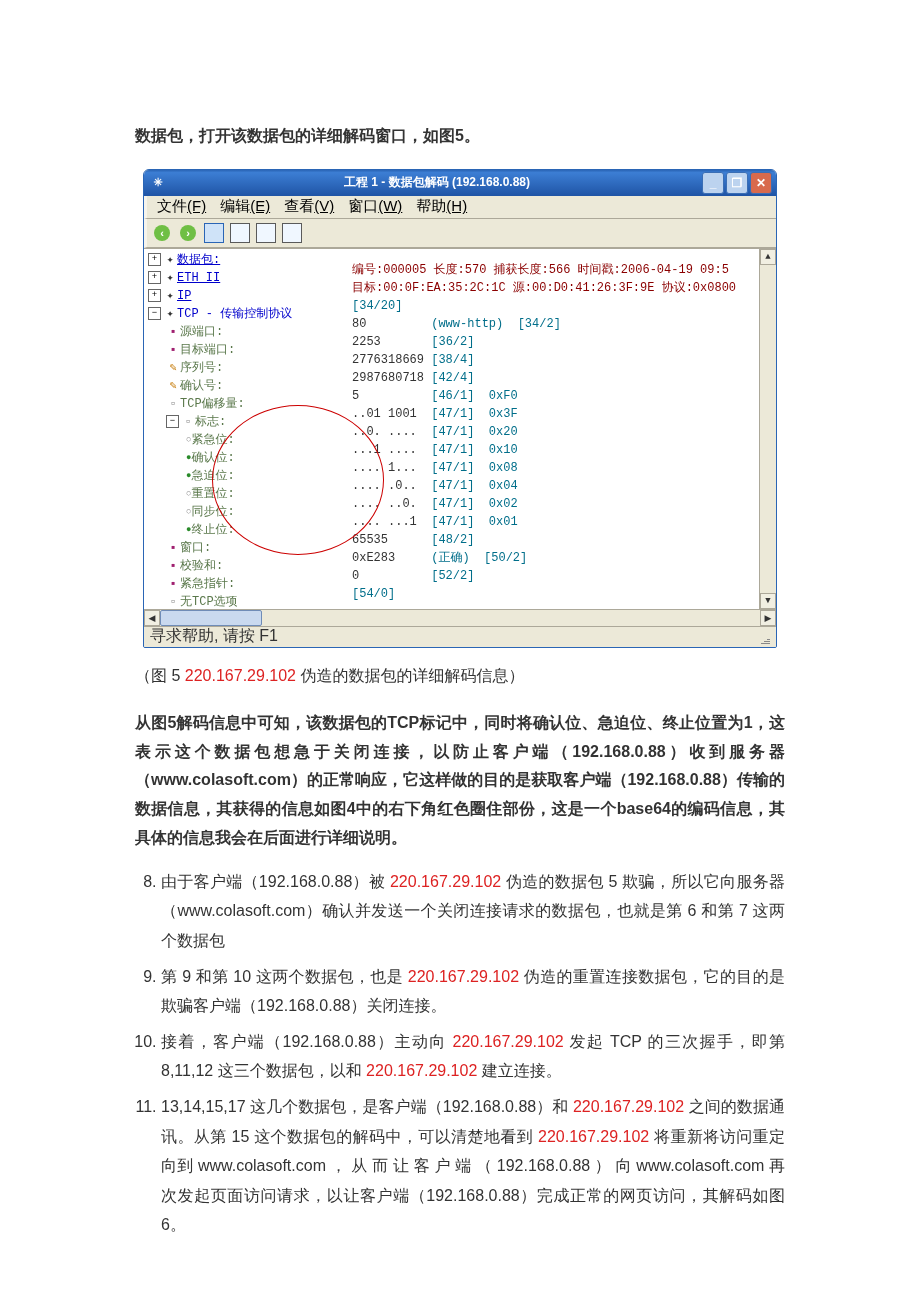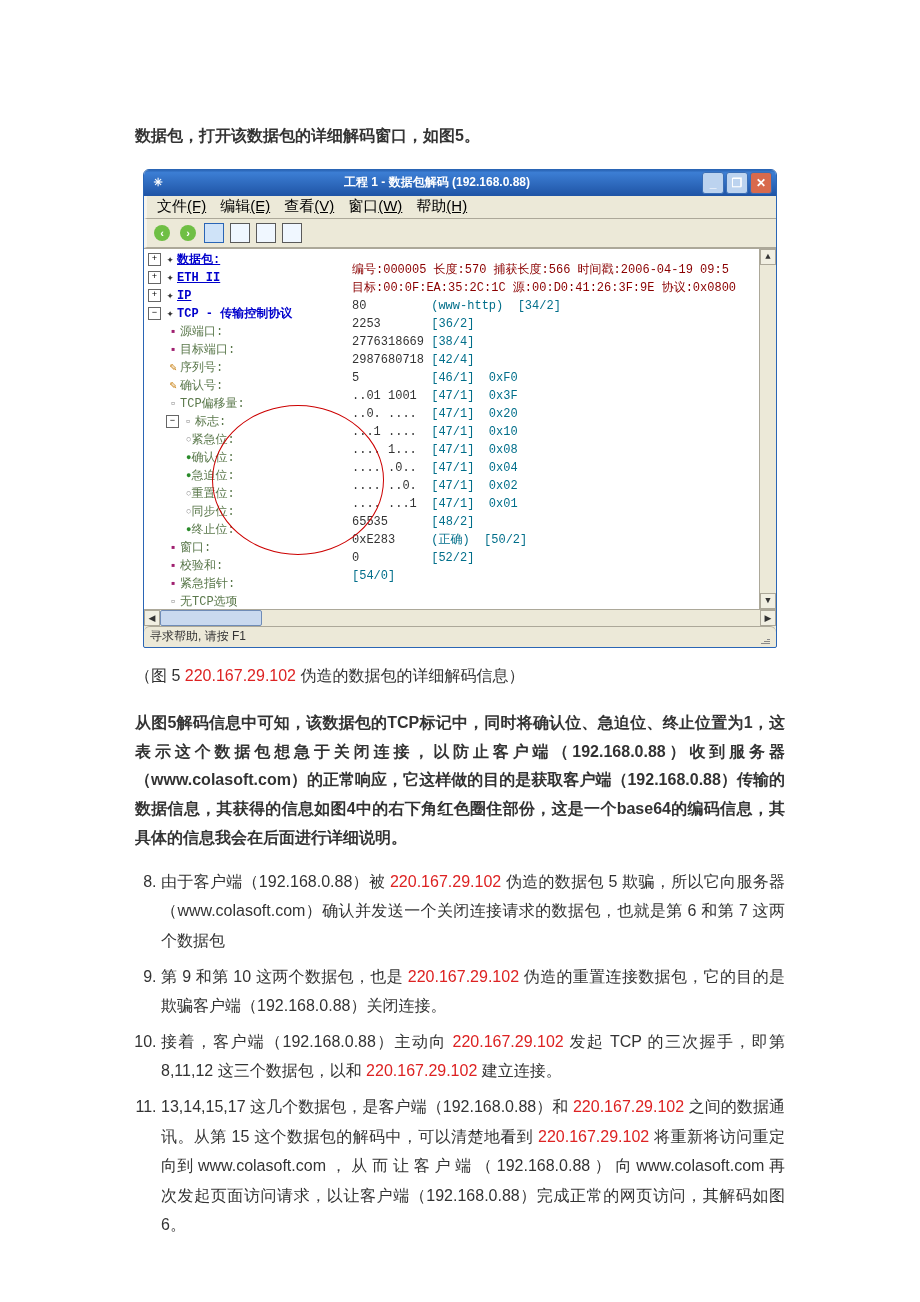--- a/index.html
+++ b/index.html
@@ -124,21 +124,21 @@
   .row { display:flex; align-items:center; height:18px; white-space:pre; }
   .ind0 { padding-left: 4px; }
   .ind1 { padding-left: 22px; }
   .ind2 { padding-left: 42px; }
   .box { width:11px;height:11px;border:1px solid #666;background:#fff;display:inline-flex;align-items:center;justify-content:center;font-size:9px;color:#000;margin-right:2px; line-height:9px;}
   .node-ico { width:14px; display:inline-flex;justify-content:center; }
   .blue { color:#0000cc; }
   .darkred { color:#8b0000; }
   .orange { color:#c47700; }
   .olive { color:#5a784b; }
-  .bold { font-weight:bold; }
+  .bold { font-weight:normal; }
   .uline { text-decoration: underline; }
   .bullet { font-size:9px; }
   .grn { color:#2a8b2a; }
   .gry { color:#888; }
   .magenta { color:#a02070; }
   .teal { color:#006e8a; }
 
   .scrollbar-v {
     position:absolute; top:0; right:0; bottom:0; width:16px;
     background:#ece9d8; border-left:1px solid #aca899;
@@ -151,24 +151,23 @@
     height:16px; background:#ece9d8;
     border-top:1px solid #aca899;
     display:flex; align-items:center;
   }
   .h-scroll .sb-btn { height:14px; }
   .h-thumb { width:100px;height:14px;background:#c9d9ef;border:1px solid #6f8cb7;border-radius:2px; }
   .h-spacer { flex:1; }
 
   .statusbar {
     height:20px; display:flex;align-items:center;
-    padding:0 6px; font-size:12px; color:#333;
+    padding:0 6px; font-size:16px; color:#333;
     border-top:1px solid #aca899;
     background:#ece9d8;
-    border-radius:6px;
   }
   .grip {
     width:14px;height:14px;margin-left:auto;
     display:flex;flex-direction:column;align-items:flex-end;justify-content:flex-end;gap:1px;
   }
   .grip span{height:1px;background:#888;}
 
   
   .ellipse {
     position:absolute;
@@ -254,20 +253,21 @@
         <div class="row ind2"><span class="bullet grn">●</span> <span class="olive">终止位:</span></div>
         <div class="row ind1"><span class="node-ico magenta">▪</span><span class="olive">窗口:</span></div>
         <div class="row ind1"><span class="node-ico magenta">▪</span><span class="olive">校验和:</span></div>
         <div class="row ind1"><span class="node-ico magenta">▪</span><span class="olive">紧急指针:</span></div>
         <div class="row ind1"><span class="node-ico gry">▫</span><span class="olive">无TCP选项</span></div>
       </div>
 
       <div class="data-col">
         <div class="row"><span class="darkred">编号:000005 长度:570 捕获长度:566 时间戳:2006-04-19 09:5</span></div>
         <div class="row"><span class="darkred">目标:00:0F:EA:35:2C:1C 源:00:D0:41:26:3F:9E 协议:0x0800</span></div>
+        <div class="row"><span class="teal">[34/20]</span></div>
         <div class="row"><span><span>80</span>         <span class="teal">(www-http)  [34/2]</span></span></div>
         <div class="row"><span><span>2253</span>       <span class="teal">[36/2]</span></span></div>
         <div class="row"><span><span>2776318669</span> <span class="teal">[38/4]</span></span></div>
         <div class="row"><span><span>2987680718</span> <span class="teal">[42/4]</span></span></div>
         <div class="row"><span><span>5</span>          <span class="teal">[46/1]</span>  <span class="teal">0xF0</span></span></div>
         <div class="row"><span><span>..01 1001</span>  <span class="teal">[47/1]</span>  <span class="teal">0x3F</span></span></div>
         <div class="row"><span><span>..0. ....</span>  <span class="teal">[47/1]</span>  <span class="teal">0x20</span></span></div>
         <div class="row"><span><span>...1 ....</span>  <span class="teal">[47/1]</span>  <span class="teal">0x10</span></span></div>
         <div class="row"><span><span>.... 1...</span>  <span class="teal">[47/1]</span>  <span class="teal">0x08</span></span></div>
         <div class="row"><span><span>.... .0..</span>  <span class="teal">[47/1]</span>  <span class="teal">0x04</span></span></div>

